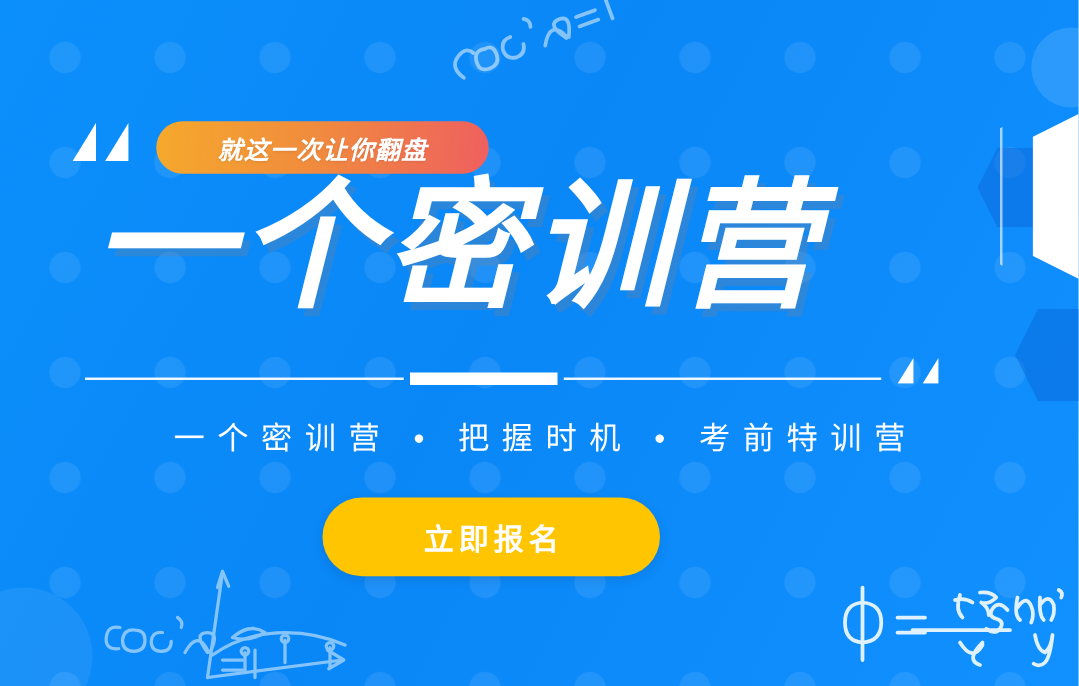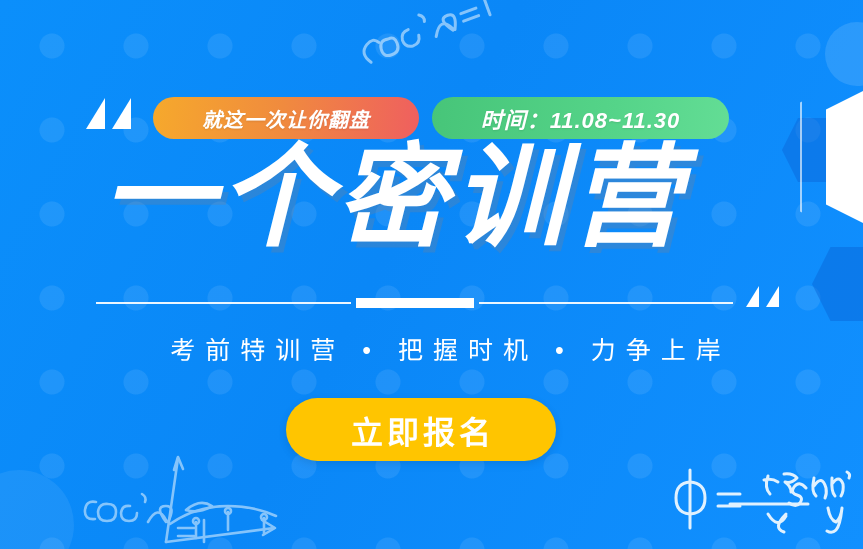--- a/index.html
+++ b/index.html
@@ -98,21 +98,20 @@
   .sketch { position: absolute; opacity: 0.55; pointer-events: none; }
   .sketch-top  { left: 330px; top: -8px;  width: 190px; height: 80px; }
   .sketch-axes { left: 78px;  top: 450px; width: 230px; height: 110px; }
   .sketch-formula { left: 672px; top: 462px; width: 190px; height: 74px; opacity: 0.92; }
 
   
   .content {
     position: absolute;
     inset: 0;
     z-index: 5;
-    margin-left: 28px;
   }
 
   
   .quote {
     position: absolute;
     display: flex;
     gap: 7px;
   }
   .quote i {
     display: block;
@@ -215,21 +214,21 @@
     position: absolute;
     left: 258px;
     top: 398px;
     width: 270px;
     height: 63px;
     border-radius: 32px;
     border: none;
     background: #ffc500;
     color: #ffffff;
     font-family: inherit;
-    font-size: 32px;
+    font-size: 24px;
     font-weight: bold;
     letter-spacing: 4px;
     text-indent: 4px;
     cursor: pointer;
     box-shadow: 0 3px 9px rgba(0,0,0,0.10);
   }
 </style>
 </head>
 <body>
 
@@ -297,34 +296,33 @@
 
   <div class="content">
 
     <div class="quote quote-left">
       <i></i>
         <i></i>
     </div>
 
     <div class="badges">
       <div class="badge badge-offer">就这一次让你翻盘</div>
-      <div class="badge badge-date">时间：11.08~11.30</div>
     </div>
 
     <div class="title">一个密训营</div>
 
     <div class="divider">
       <span class="rule"></span>
       <span class="nub"></span>
       <span class="rule"></span>
     </div>
 
     <div class="quote quote-right">
       <i></i>
         <i></i>
     </div>
 
-    <div class="subtitle">考前特训营 • 把握时机 • 力争上岸</div>
+    <div class="subtitle">一个密训营 • 把握时机 • 考前特训营</div>
 
     <button class="cta">立即报名</button>
 
   </div>
 </div>
 
 </body></html>

